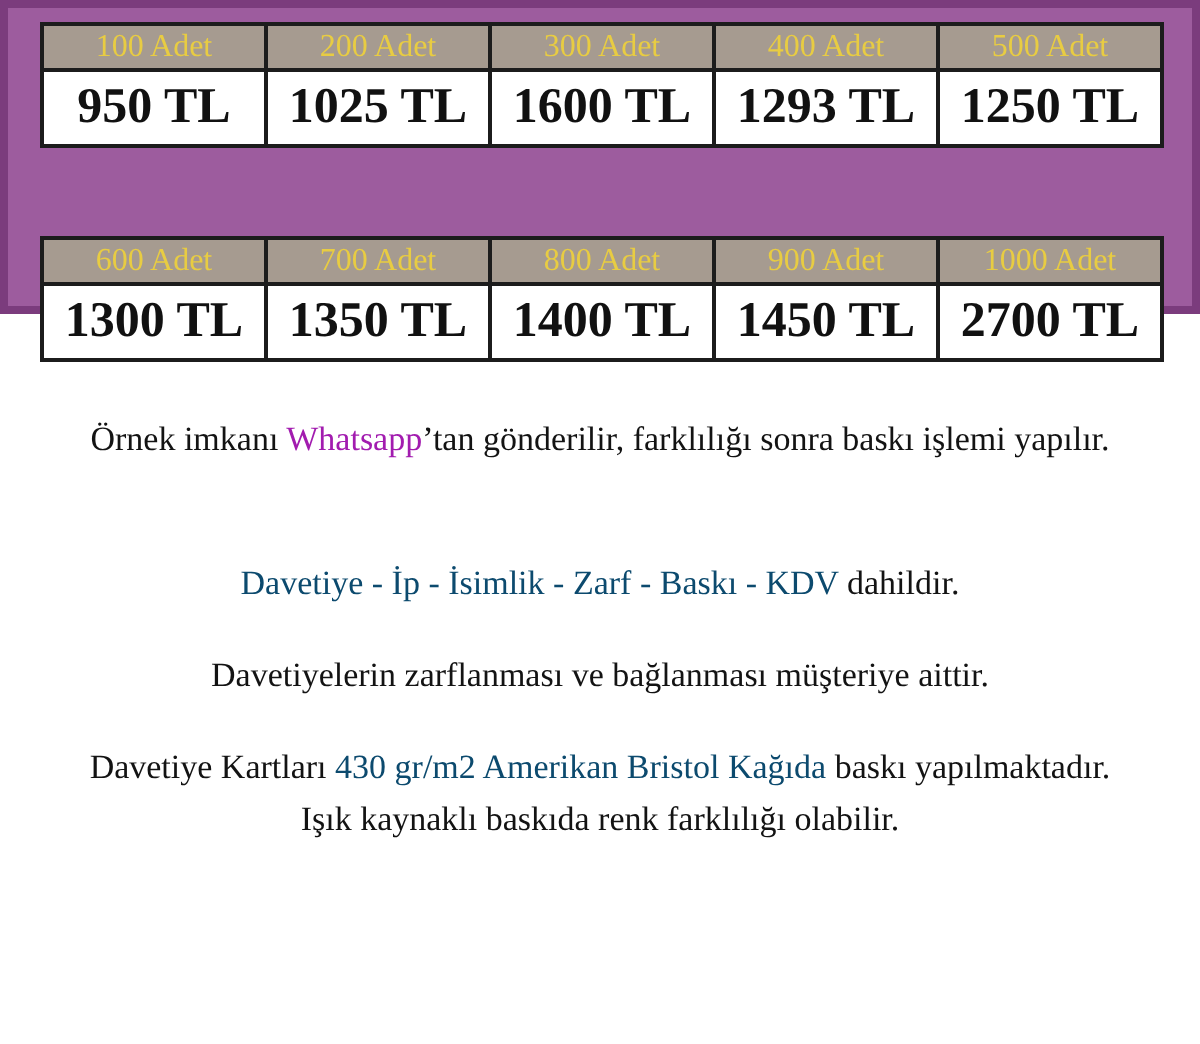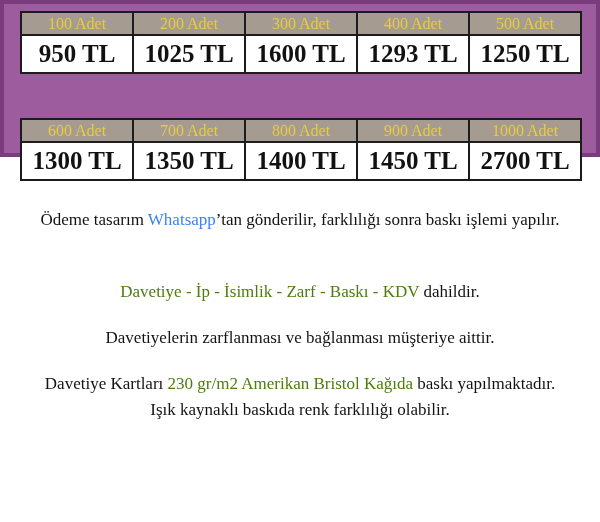--- a/index.html
+++ b/index.html
@@ -61,22 +61,22 @@
   .notes {
     padding-top: 50px;
     text-align: center;
     font-size: 17px;
     line-height: 26px;
     color: #131313;
   }
   .notes p {
     margin: 0 0 20px 0;
   }
-  .txt-red  { color: #4d7c0f; }
-  .txt-navy { color: #3b82f6; }
+  .txt-red  { color: #0c4a6e; }
+  .txt-navy { color: #a21caf; }
 </style>
 </head>
 <body>
 
 <div class="price-panel">
 
   <table class="price-table">
     <thead>
       <tr>
         <th>100 Adet</th>
@@ -115,24 +115,24 @@
         <td>1450 TL</td>
         <td>2700 TL</td>
       </tr>
     </tbody>
   </table>
 
 </div>
 
 <div class="notes">
 
-  <p><span>Ödeme tasarım </span><span class="txt-navy">Whatsapp</span><span>’tan gönderilir, farklılığı sonra baskı işlemi yapılır.</span></p>
+  <p><span>Örnek imkanı </span><span class="txt-navy">Whatsapp</span><span>’tan gönderilir, farklılığı sonra baskı işlemi yapılır.</span></p>
 
   <p><br>
   <span class="txt-red">Davetiye - İp - İsimlik - Zarf - Baskı - KDV</span><span> dahildir.</span></p>
 
   <p><span>Davetiyelerin zarflanması ve bağlanması müşteriye aittir.</span></p>
 
 
-  <p><span>Davetiye Kartları </span><span class="txt-red">230 gr/m2 Amerikan Bristol Kağıda</span><span> baskı yapılmaktadır.</span><br>
+  <p><span>Davetiye Kartları </span><span class="txt-red">430 gr/m2 Amerikan Bristol Kağıda</span><span> baskı yapılmaktadır.</span><br>
   <span>Işık kaynaklı baskıda renk farklılığı olabilir.</span></p>
 
 </div>
 
 </body></html>

